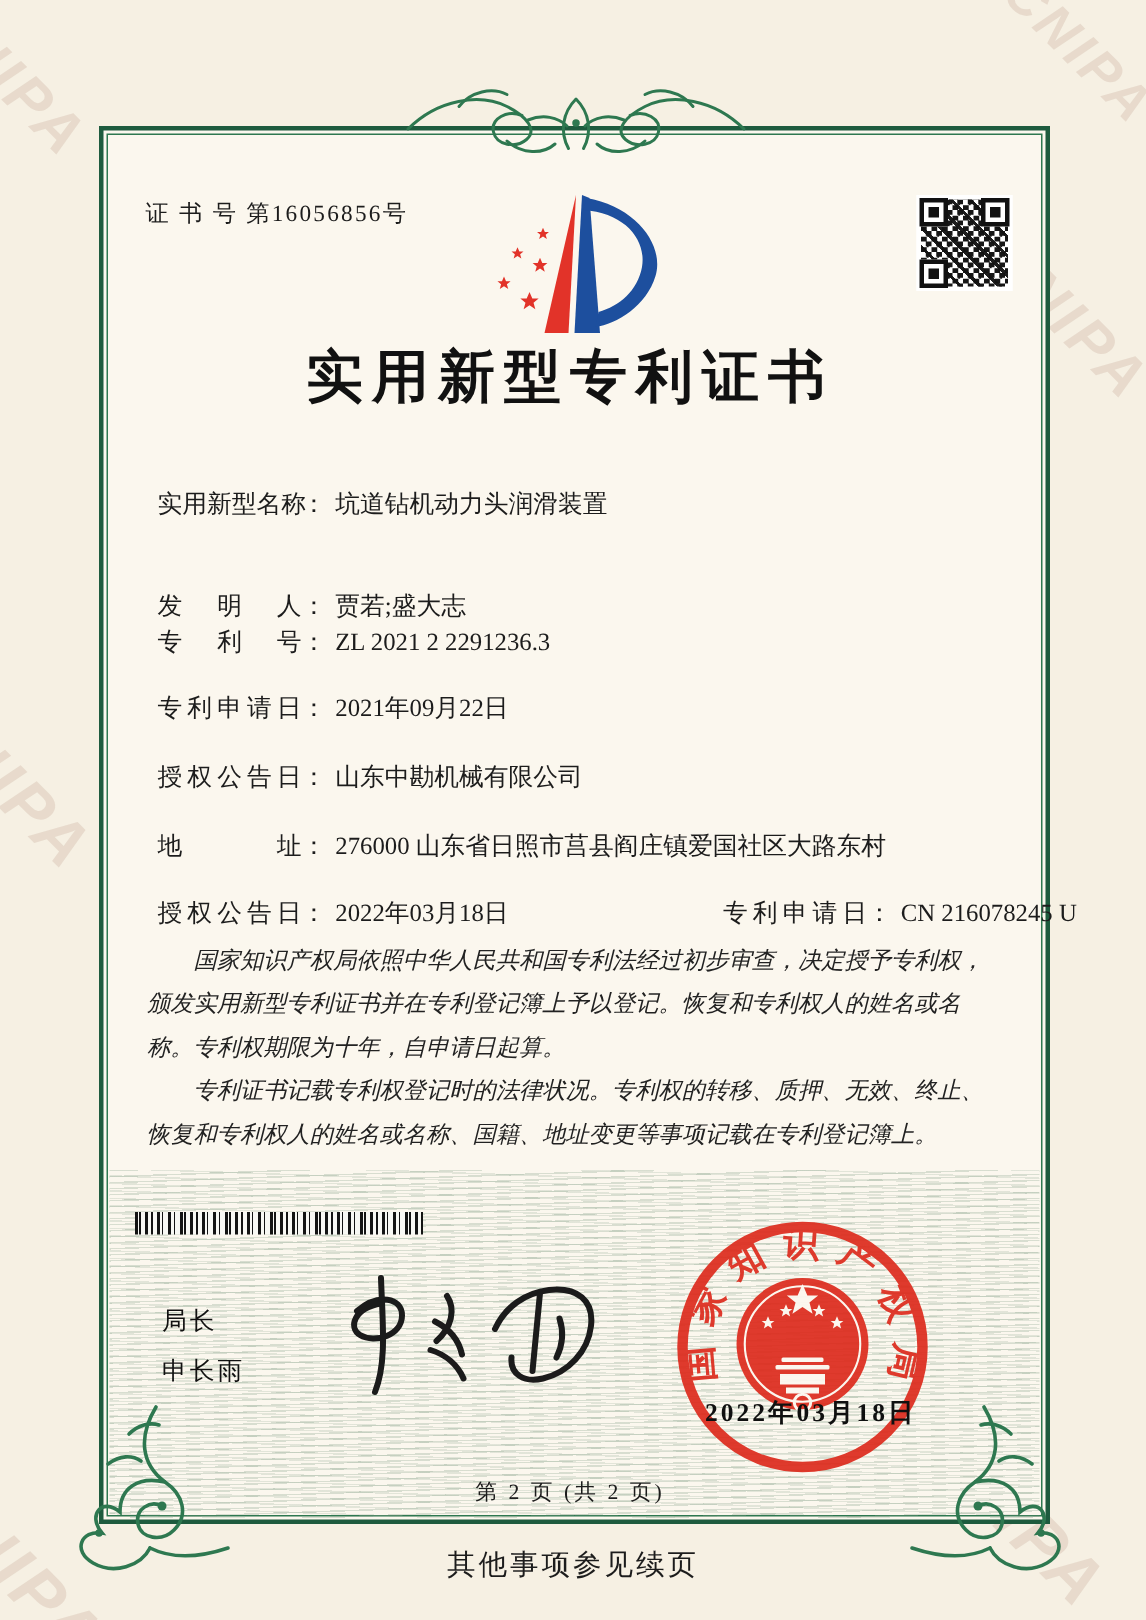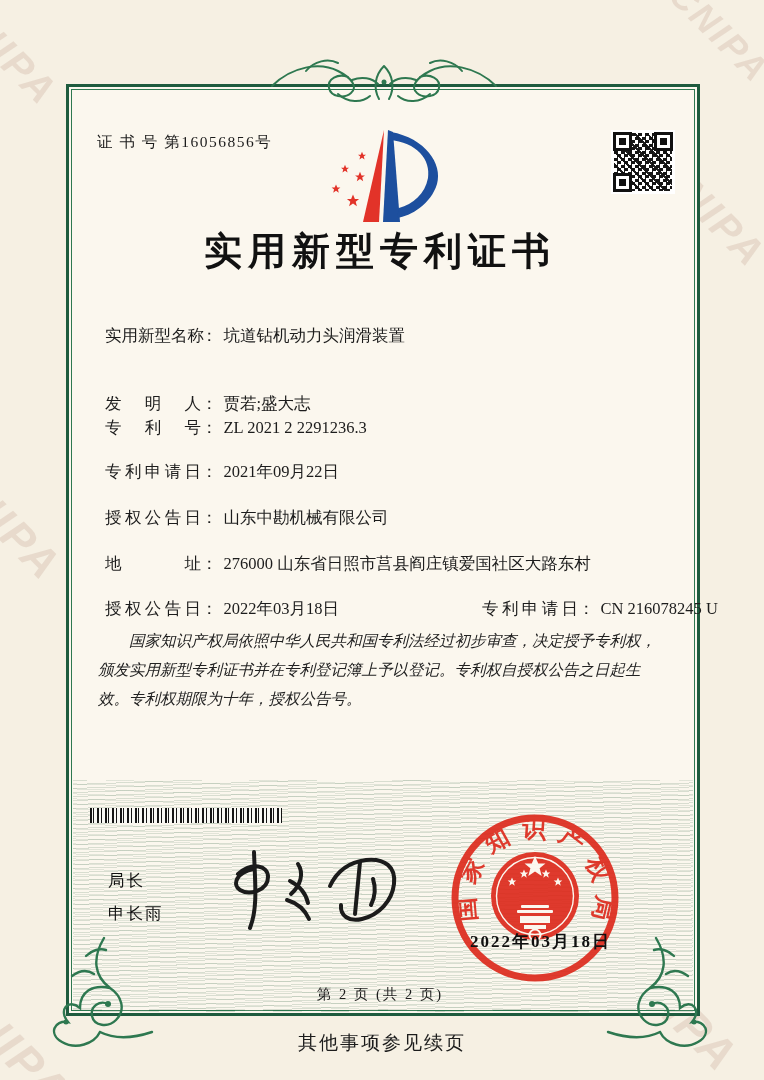--- a/index.html
+++ b/index.html
@@ -193,21 +193,22 @@
   <span class="f-label">地址</span><span class="f-colon">：</span><span>276000 山东省日照市莒县阎庄镇爱国社区大路东村</span>
 </div>
 <div class="row" style="top:598px;width:565px;">
   <span class="f-label">授权公告日</span><span class="f-colon">：</span><span>2022年03月18日</span>
   <span class="grant-no">
     <span class="f-label">专利申请日</span><span class="f-colon">：</span><span>CN 216078245 U</span>
   </span>
 </div>
 
 <div class="paras">
-  <p>国家知识产权局依照中华人民共和国专利法经过初步审查，决定授予专利权，颁发实用新型专利证书并在专利登记簿上予以登记。专利权自授权公告之日起生效。专利权期限为十年，授权公告号。</p>
+  <p>国家知识产权局依照中华人民共和国专利法经过初步审查，决定授予专利权，颁发实用新型专利证书并在专利登记簿上予以登记。恢复和专利权人的姓名或名称。专利权期限为十年，自申请日起算。</p>
+  <p>专利证书记载专利权登记时的法律状况。专利权的转移、质押、无效、终止、恢复和专利权人的姓名或名称、国籍、地址变更等事项记载在专利登记簿上。</p>
 </div>
 
 <div class="barcode"></div>
 
 <div class="director" style="top:870px;">局长</div>
 <div class="director" style="top:903px;">申长雨</div>
 
 <svg class="sig" width="210" height="92" viewBox="0 0 210 92">
   <g stroke="#1b1b1b" stroke-width="4" fill="none" stroke-linecap="round" stroke-linejoin="round">
     <path d="M28,32 C42,20 58,23 58,35 C58,48 40,54 30,48 C22,43 26,30 44,27"></path>

